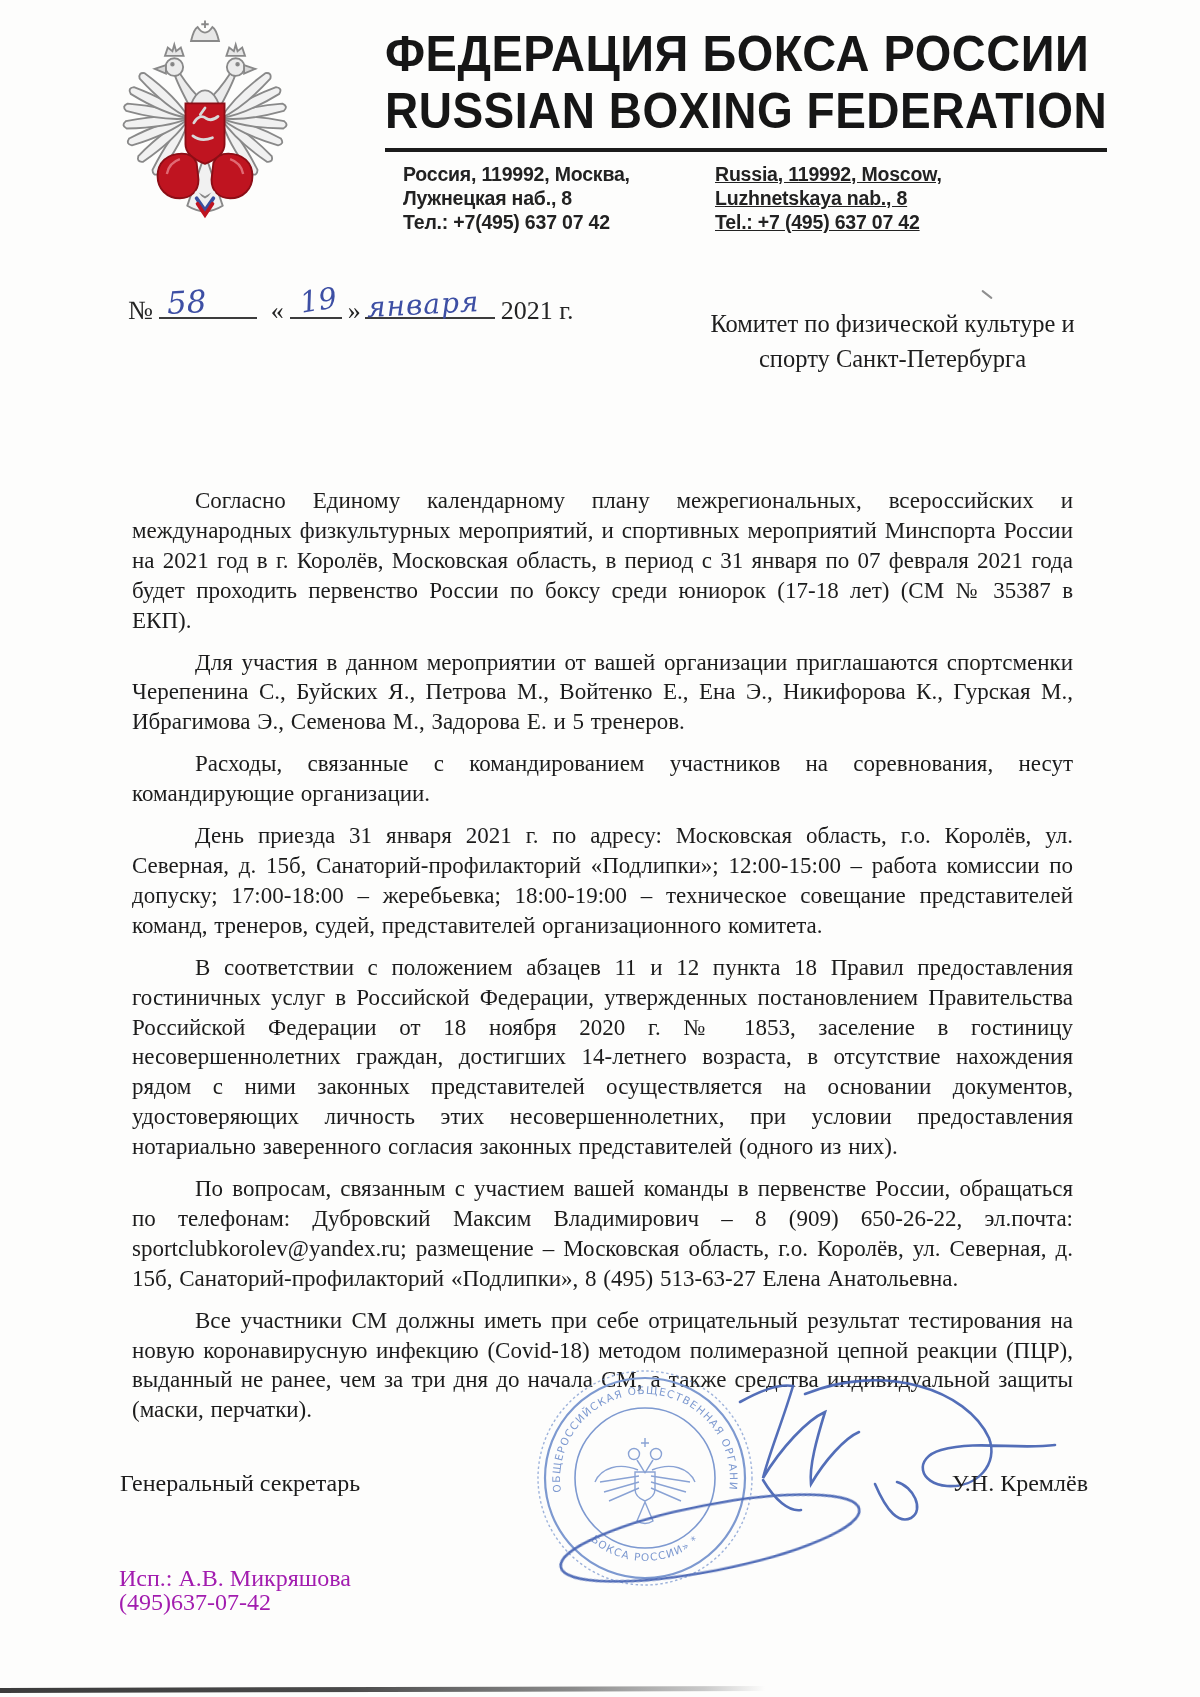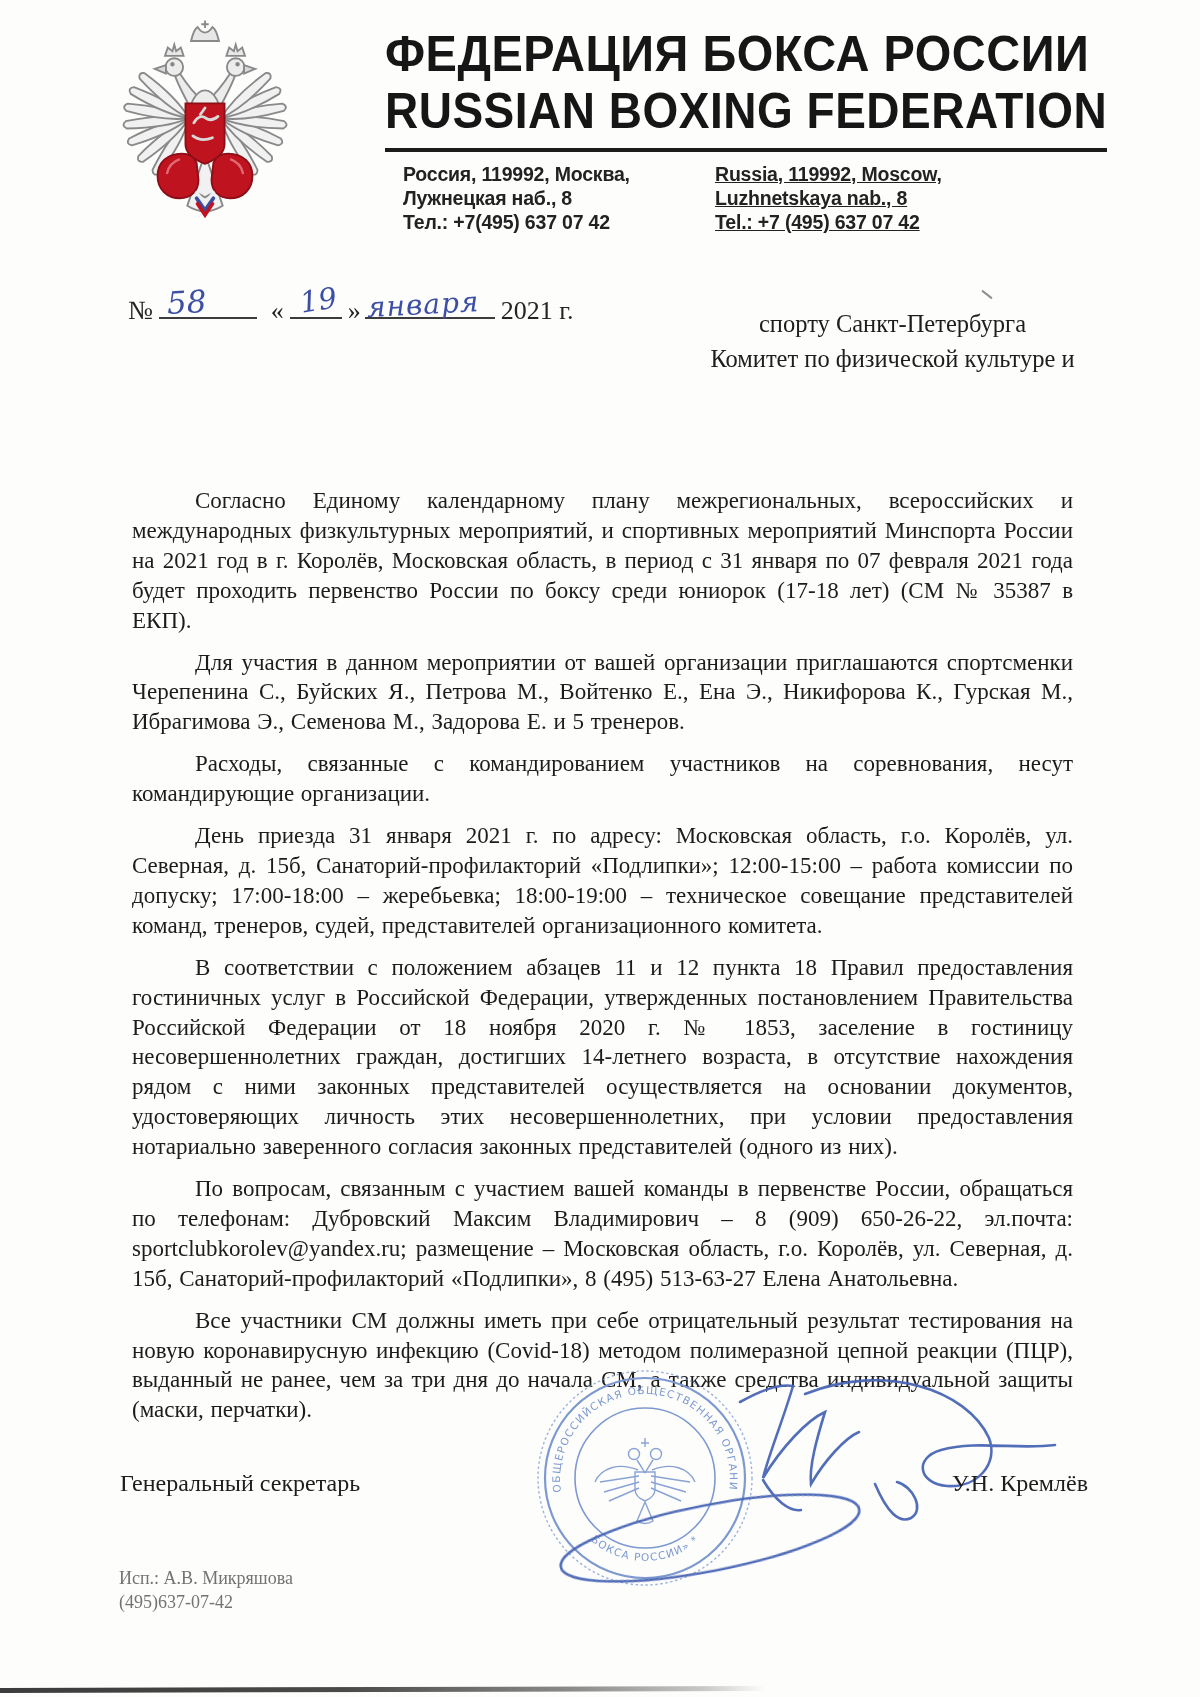--- a/index.html
+++ b/index.html
@@ -73,21 +73,21 @@
   
   .sig-row{
     left:120px;top:1470px;width:968px;display:flex;justify-content:space-between;
     font-size:24px;color:#1d1d1d;
   }
 
   
   .stamp-wrap{left:515px;top:1340px;width:545px;height:295px;}
 
   
-  .footer{left:119px;top:1566px;font-size:18px;line-height:24px;color:#737373;}
+  .footer{left:119px;top:1566px;font-size:24px;line-height:24px;color:#a21caf;}
 
   
   .scan-edge{
     left:0;top:1687px;width:765px;height:5px;
     background:linear-gradient(to right,#3c3c3c 0%,#4a4a4a 45%,#8b8b8b 75%,#c9c9c9 92%,rgba(201,201,201,0));
     transform:rotate(-.15deg);
   }
   .scan-speck{
     left:986px;top:288px;width:2px;height:13px;background:#8f8f8f;
     transform:rotate(-52deg);border-radius:1px;
@@ -181,22 +181,22 @@
       <div>Tel.: +7 (495) 637 07 42</div>
     </div>
   </div>
 </div>
 
 <div class="abs ref-line">
   <span class="printed">№</span><span class="uline u-num"><span class="hand hand-num">58</span></span><span class="printed q">«</span><span class="uline u-day"><span class="hand hand-day">19</span></span><span class="printed q2">»</span><span class="uline u-month"><span class="hand hand-month">января</span></span><span class="printed year">2021 г.</span>
 </div>
 
 <div class="abs addressee">
+  <div>Комитет по физической культуре и</div>
   <div>спорту Санкт-Петербурга</div>
-  <div>Комитет по физической культуре и</div>
 </div>
 
 <div class="abs letter-body">
   <p>Согласно Единому календарному плану межрегиональных, всероссийских и международных физкультурных мероприятий, и спортивных мероприятий Минспорта России на 2021 год в г. Королёв, Московская область, в период с 31 января по 07 февраля 2021 года будет проходить первенство России по боксу среди юниорок (17-18 лет) (СМ № 35387 в ЕКП).</p>
   <p>Для участия в данном мероприятии от вашей организации приглашаются спортсменки Черепенина С., Буйских Я., Петрова М., Войтенко Е., Ена Э., Никифорова К., Гурская М., Ибрагимова Э., Семенова М., Задорова Е. и 5 тренеров.</p>
   <p>Расходы, связанные с командированием участников на соревнования, несут командирующие организации.</p>
   <p>День приезда 31 января 2021 г. по адресу: Московская область, г.о. Королёв, ул. Северная, д. 15б, Санаторий-профилакторий «Подлипки»; 12:00-15:00 – работа комиссии по допуску; 17:00-18:00 – жеребьевка; 18:00-19:00 – техническое совещание представителей команд, тренеров, судей, представителей организационного комитета.</p>
   <p>В соответствии с положением абзацев 11 и 12 пункта 18 Правил предоставления гостиничных услуг в Российской Федерации, утвержденных постановлением Правительства Российской Федерации от 18 ноября 2020 г. № 1853, заселение в гостиницу несовершеннолетних граждан, достигших 14-летнего возраста, в отсутствие нахождения рядом с ними законных представителей осуществляется на основании документов, удостоверяющих личность этих несовершеннолетних, при условии предоставления нотариально заверенного согласия законных представителей (одного из них).</p>
   <p>По вопросам, связанным с участием вашей команды в первенстве России, обращаться по телефонам: Дубровский Максим Владимирович – 8 (909) 650-26-22, эл.почта: sportclubkorolev@yandex.ru; размещение – Московская область, г.о. Королёв, ул. Северная, д. 15б, Санаторий-профилакторий «Подлипки», 8 (495) 513-63-27 Елена Анатольевна.</p>
   <p>Все участники СМ должны иметь при себе отрицательный результат тестирования на новую коронавирусную инфекцию (Covid-18) методом полимеразной цепной реакции (ПЦР), выданный не ранее, чем за три дня до начала СМ, а также средства индивидуальной защиты (маски, перчатки).</p>

